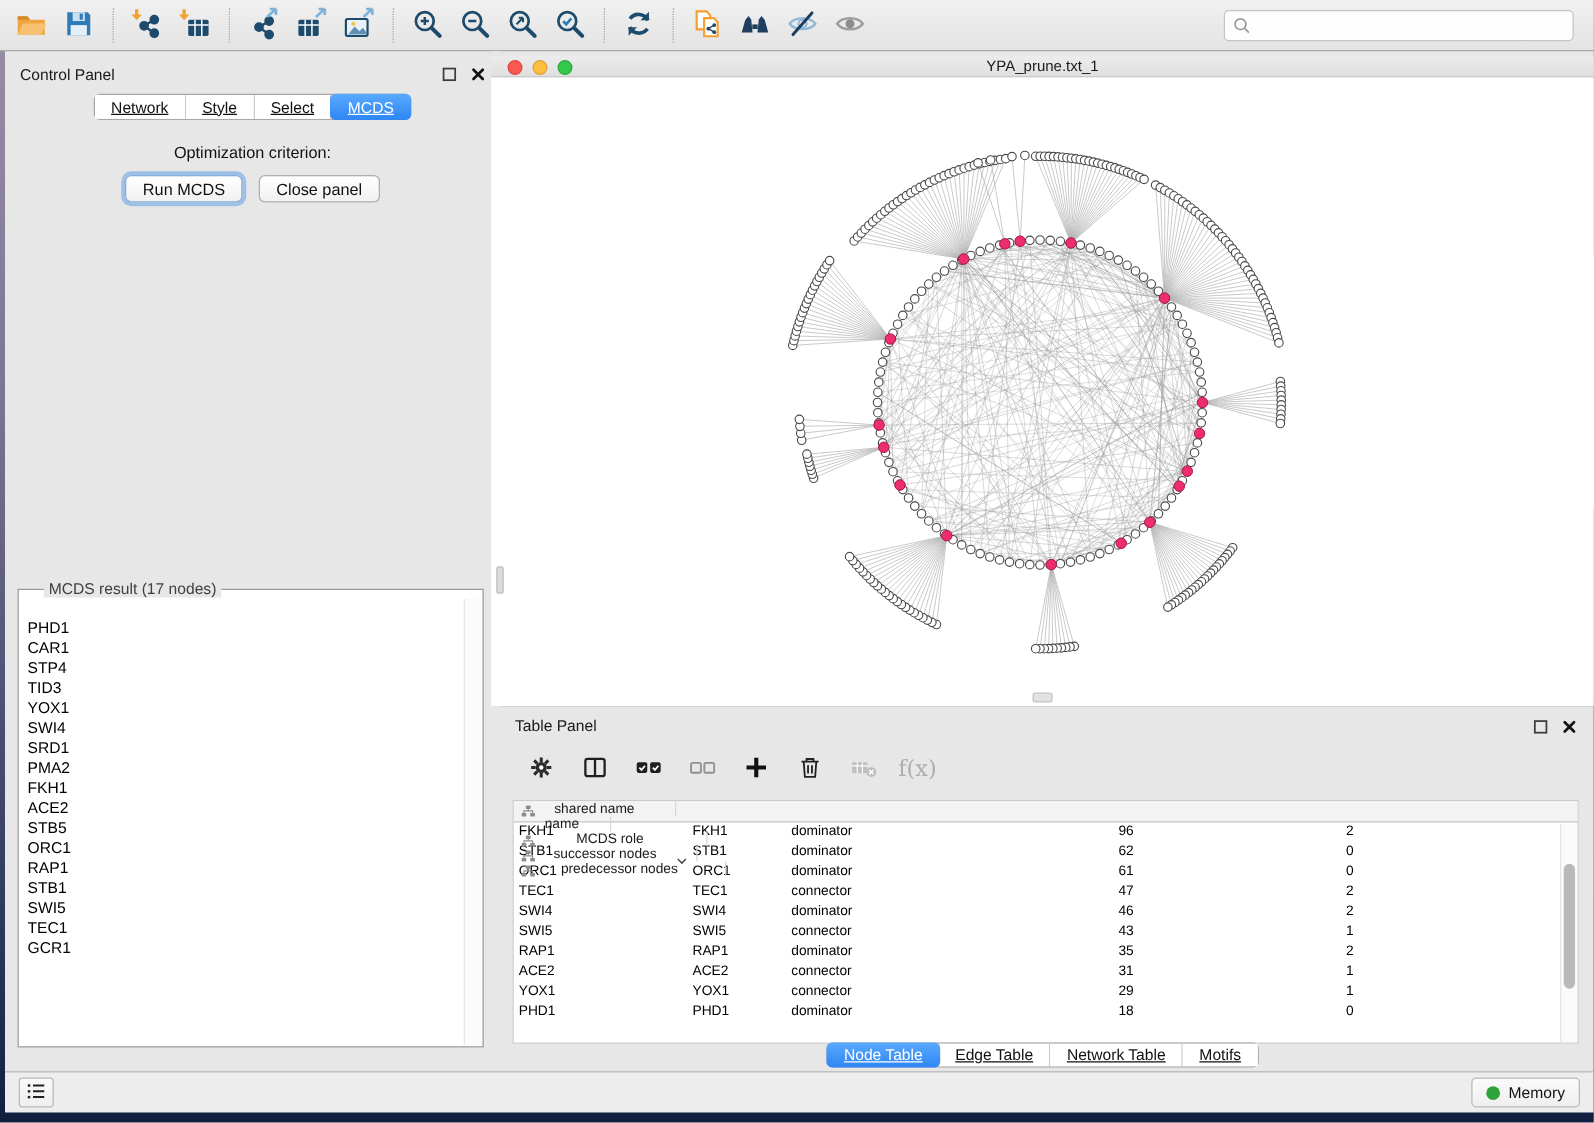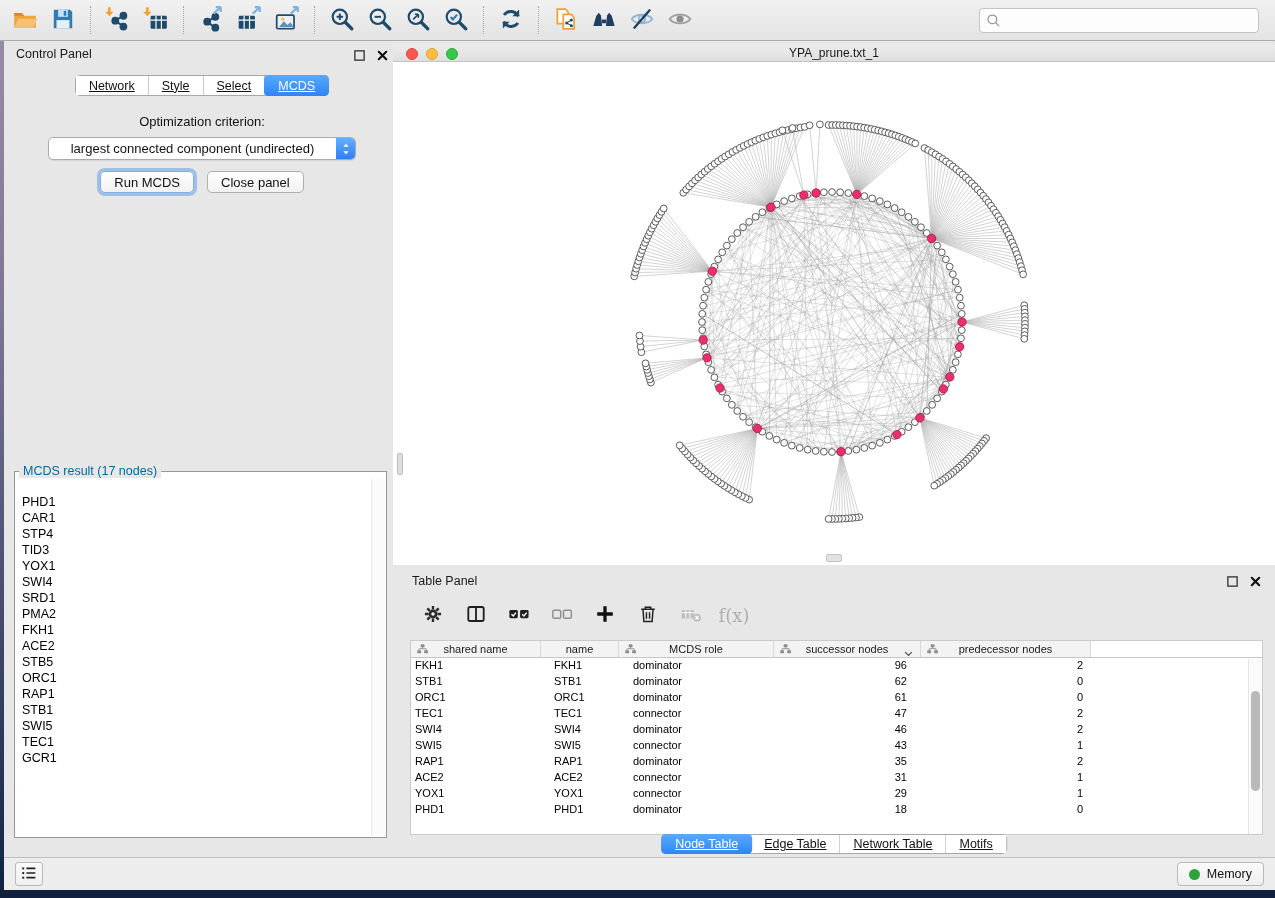--- a/index.html
+++ b/index.html
@@ -17,21 +17,21 @@
   .tbtn svg { width:26px; height:26px; }
   .tsep { height:28px; border-left:1px dotted #a6a6a6; margin:0 8px; }
   .search { margin-left:auto; margin-right:16px; position:relative; width:280px; height:25px; }
   .search input { width:100%; height:100%; border:1px solid #c4c4c4; border-radius:4px;
     background:#fdfdfd; padding:0 8px 0 27px; font:13px "Liberation Sans",sans-serif; outline:none; }
   .s-ico { position:absolute; left:7px; top:5px; }
 
   
   .control-panel { position:absolute; left:4px; top:41px; width:397px; height:816px;
     background:#e7e7e7; border-right:1px solid #a9a9a9; }
-  .cp-header { height:26px; display:flex; align-items:flex-start; padding:6px 10px 0 12px;
+  .cp-header { height:26px; display:flex; align-items:flex-end; padding:6px 10px 0 12px;
     font-size:12.5px; color:#1a1a1a; }
   .win-btns { margin-left:auto; display:flex; gap:7px; align-items:center; }
   .wbtn { width:16px; height:16px; background:none; border:none; padding:0; display:flex;
     align-items:center; justify-content:center; }
 
   .seg { display:flex; background:#fff; border:1px solid #a8a8a8; border-radius:5px;
     height:21px; width:max-content; }
   .seg .tab { display:flex; align-items:center; justify-content:center; padding:0 13px;
     font-size:12.5px; color:#111; border-right:1px solid #c9c9c9; background:#fff;text-decoration:underline; }
   .seg .tab:last-child { border-right:none; }
@@ -47,21 +47,21 @@
   .sel-val { flex:1; font-size:13px; color:#111; text-align:center; white-space:nowrap; overflow:hidden; }
   .stepper { width:19px; align-self:stretch; background:linear-gradient(#66affe,#2d7fef);
     border-radius:0 4px 4px 0; display:flex; align-items:center; justify-content:center; }
   .btn-row { margin-top:11px; display:flex; justify-content:center; gap:13px; }
   .btn { height:22px; padding:0 13px; font-size:13px; color:#111;
     background:linear-gradient(#ffffff,#f1f1f1); border:1px solid #afafaf; border-radius:5px; }
   .btn.focus { box-shadow:0 0 0 3px rgba(110,165,230,.6); border-color:#85aedc; }
 
   .result-box { position:absolute; left:10px; right:13px; top:423px; bottom:19px;
     margin:0; padding:0; border:1px solid #979797; background:#fff; }
-  .result-box legend { margin-left:4px; padding:0 4px; font-size:12.5px; color:#0369a1; background:#e7e7e7; }
+  .result-box legend { margin-left:20px; padding:0 4px; font-size:12.5px; color:#404040; background:#e7e7e7; }
   .result-list { position:absolute; left:7px; right:16px; top:16px; bottom:2px;
     font-size:12.5px; line-height:16px; color:#000; overflow:hidden; text-align:left; }
   .result-scroll { position:absolute; top:1px; bottom:1px; right:1px; width:14px;
     background:#fbfbfb; border-left:1px solid #e8e8e8; }
   .v-grip { position:absolute; right:-3px; top:412px; width:6px; height:22px;
     background:#dcdcdc; border:1px solid #bdbdbd; border-radius:2px; z-index:5; }
 
   
   .right-area { position:absolute; left:393px; top:41px; right:0; height:816px; }
   .net-window { position:absolute; top:0; left:0; right:0; height:524px; background:#e7e7e7; }
@@ -85,21 +85,21 @@
     font-size:12.5px; color:#1a1a1a; }
   .tp-toolbar { position:absolute; top:28px; left:0; right:0; height:44px;
     display:flex; align-items:center; padding-left:22px; gap:7px; }
   .tpbtn { width:36px; height:30px; background:none; border:none; padding:0;
     display:flex; align-items:center; justify-content:center; }
   .tpbtn svg { width:22px; height:22px; }
   .fx { font-family:"DejaVu Serif", serif; font-size:18px; color:#aeaeae; }
 
   .tp-table { position:absolute; top:75px; left:17px; right:12px; bottom:22px;
     background:#fff; border:1px solid #cacaca; overflow:hidden; }
-  .t-head { display:flex; height:17px; background:#f3f3f3; border-bottom:1px solid #c6c6c6; }
+  .t-head { display:flex; height:17px; background:#f3f3f3; border-bottom:1px solid #c6c6c6;flex-direction:column; }
   .t-hcell { position:relative; display:flex; align-items:center; justify-content:center;
     font-size:11px; color:#1a1a1a; border-right:1px solid #d8d8d8; flex-shrink:0; }
   .t-hcell .tree { position:absolute; left:6px; top:3px; }
   .t-hcell .chev { position:absolute; right:7px; top:6px; }
   .t-hfill { flex:1; background:#fff; }
   .t-row { display:flex; height:16px; font-size:11px; color:#000; }
   .t-cell { flex-shrink:0; white-space:nowrap; overflow:hidden; padding-top:1px; }
   .c0 { width:130px; padding-left:4px; }
   .c1 { width:78px;  padding-left:13px; }
   .c2 { width:155px; padding-left:14px; }
@@ -298,29 +298,20 @@
       </span>
     </div>
     <div class="seg cp-tabs" id="cpTabs">
         <div class="tab">Network</div>
         <div class="tab">Style</div>
         <div class="tab">Select</div>
         <div class="tab active">MCDS</div>
       </div>
     <div class="cp-content">
       <div class="opt-label">Optimization criterion:</div>
-      <div class="select">
-        <span class="sel-val">largest connected component (undirected)</span>
-        <span class="stepper">
-          <svg viewBox="0 0 14 18" width="12" height="16">
-              <path d="M7 2.6 10 6.4H4z" fill="#fff"></path>
-              <path d="M7 15.4 10 11.6H4z" fill="#fff"></path>
-            </svg>
-        </span>
-      </div>
       <div class="btn-row">
         <button class="btn focus">Run MCDS</button>
         <button class="btn">Close panel</button>
       </div>
     </div>
     <fieldset class="result-box">
       <legend>MCDS result (17 nodes)</legend>
       <div class="result-list" id="resultList">
           <div>PHD1</div>
           <div>CAR1</div>

